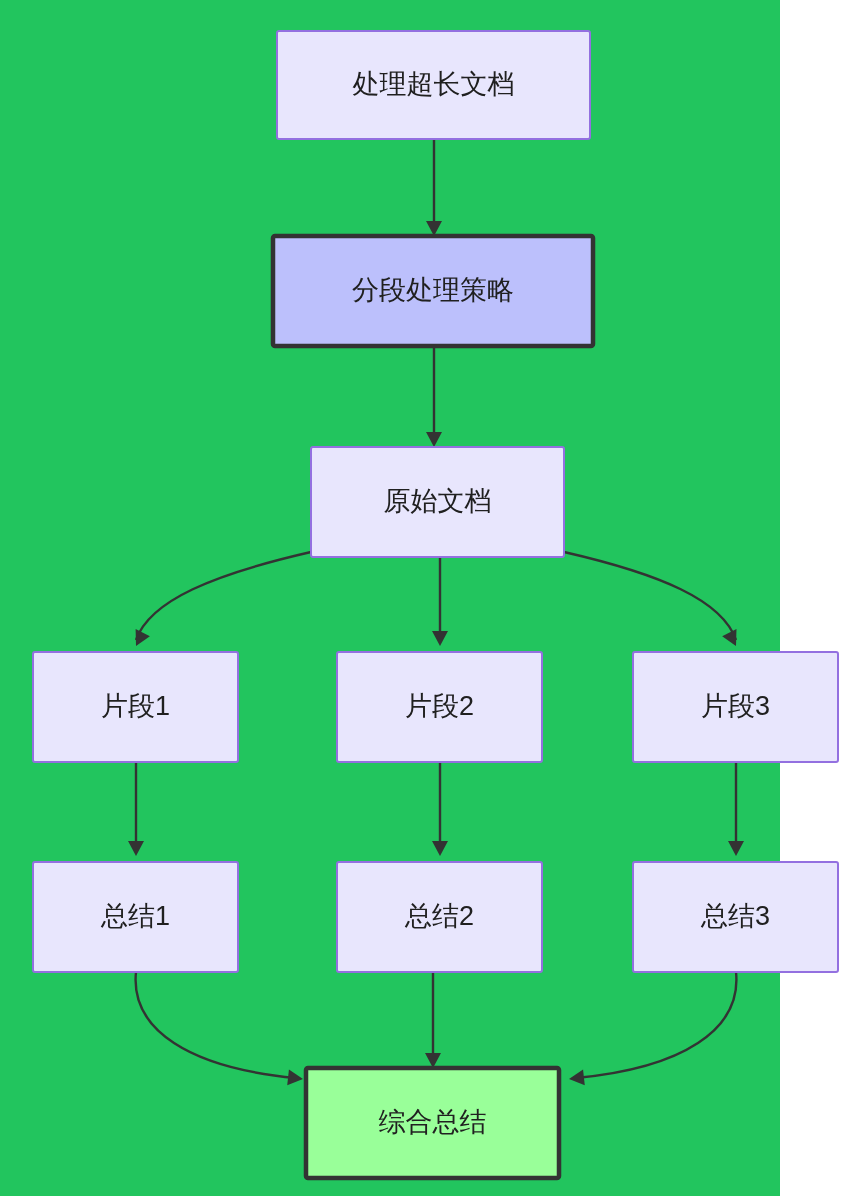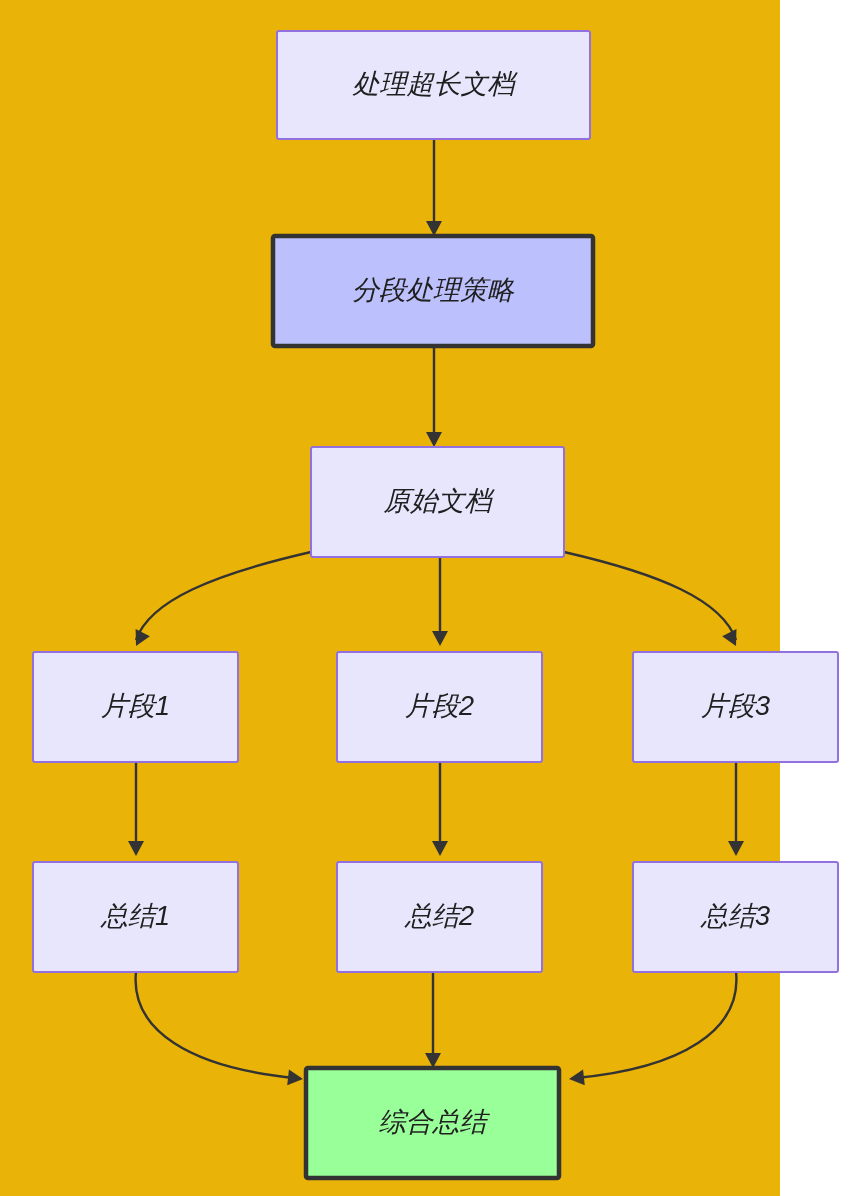--- a/index.html
+++ b/index.html
@@ -10,22 +10,21 @@
   body {
     width: 852px;
     height: 1196px;
     font-family: "Liberation Sans", "DejaVu Sans", sans-serif;
     overflow: hidden;
   }
   #flow-root {
     position: relative;
     width: 780px;
     height: 1196px;
-    background: #eab308;
-    font-style: italic;
+    background: #22c55e;
   }
   svg.flow-canvas {
     display: block;
     width: 852px;
     height: 1196px;
   }
   .node-rect {
     stroke-width: 2;
   }
   .node-rect.emphasis {

